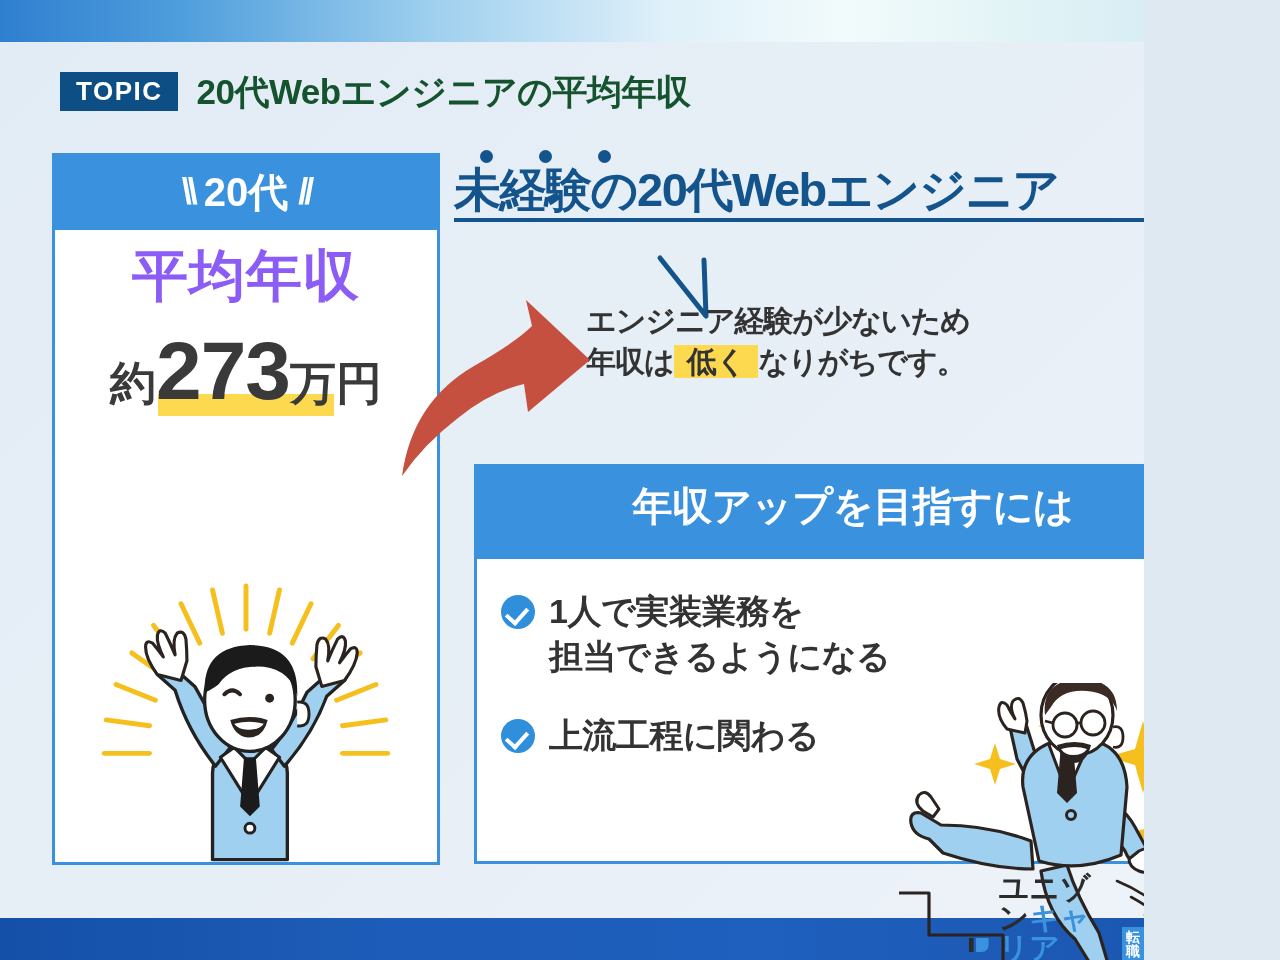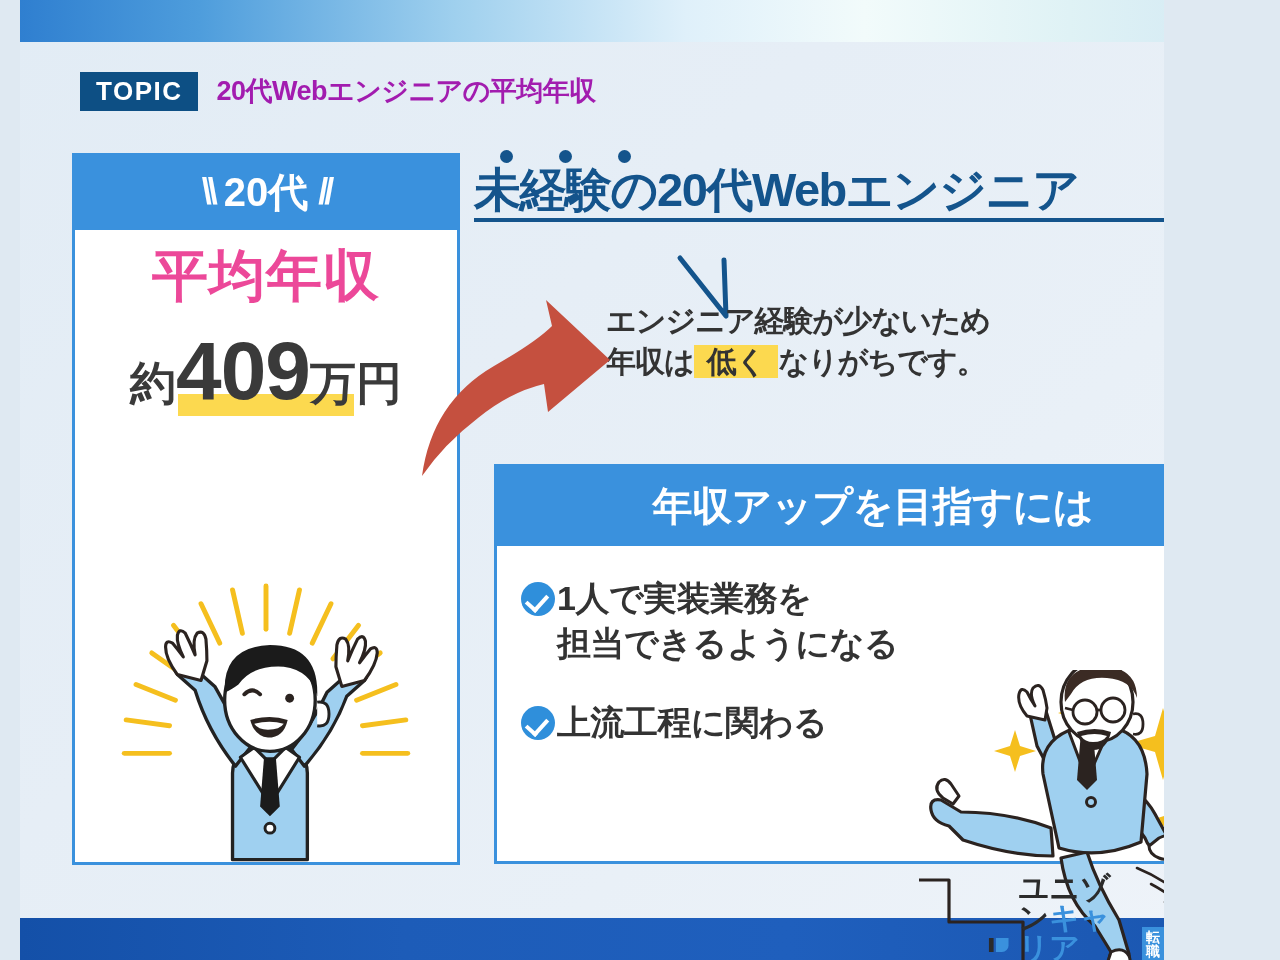--- a/index.html
+++ b/index.html
@@ -2,47 +2,47 @@
 <html><head>
 <meta charset="utf-8">
 <style>
   html,body{margin:0;padding:0;}
   body{
     width:1280px;height:960px;overflow:hidden;
     font-family:"Liberation Sans","DejaVu Sans",sans-serif;
     background:#dfe9f2;
     position:relative;
   }
-  #stage{position:absolute;inset:0;width:1144px;height:960px;overflow:hidden;margin-left:20px;}
+  #stage{position:absolute;inset:0;width:1144px;height:960px;overflow:hidden;}
 
   
   .bg-base{position:absolute;inset:0;
     background:linear-gradient(135deg,#e2ecf5 0%,#e6eef6 40%,#e9f0f7 70%,#eef3f9 100%);}
   .bg-topband{position:absolute;left:0;top:0;width:1280px;height:42px;
     background:linear-gradient(90deg,#2f7fd0 0%,#4e9ddc 14%,#9fd0ee 34%,#dff0fa 52%,#f2fbfb 66%,#dff2f5 82%,#cfe6f4 100%);}
   .bg-botband{position:absolute;left:0;bottom:0;width:1280px;height:42px;
     background:linear-gradient(90deg,#1450a8 0%,#1d5cb8 30%,#1f5fbd 60%,#1a55ae 100%);}
 
   
   .header{position:absolute;left:60px;top:72px;display:flex;align-items:center;gap:18px;}
   .topic-badge{background:#0d4f84;color:#fff;font-weight:bold;font-size:26px;
     letter-spacing:1.5px;padding:6px 16px 7px;line-height:1;}
-  .header-title{color:#a21caf;font-weight:bold;font-size:27px;line-height:1;
+  .header-title{color:#14532d;font-weight:bold;font-size:35px;line-height:1;
     white-space:nowrap;letter-spacing:-0.5px;}
 
   
   .left-card{position:absolute;left:52px;top:153px;width:388px;height:712px;
     background:#ffffff;border:3px solid #3a91dd;box-sizing:border-box;}
   .lc-head{background:#3a91dd;color:#fff;padding:14px 0 16px;text-align:center;}
   .lc-head-row1{font-size:40px;font-weight:bold;line-height:1.1;
     display:flex;align-items:center;justify-content:center;gap:10px;}
   .slash{display:inline-block;font-weight:bold;font-size:36px;letter-spacing:-4px;}
   .lc-head-row2{font-size:40px;font-weight:bold;line-height:1.15;margin-top:2px;
     letter-spacing:-1px;}
-  .lc-sub{color:#ec4899;font-weight:bold;font-size:56px;text-align:center;
+  .lc-sub{color:#8b5cf6;font-weight:bold;font-size:56px;text-align:center;
     margin-top:18px;line-height:1;letter-spacing:1px;}
   .lc-amount{position:relative;text-align:center;margin-top:26px;
     color:#3a3a3a;font-weight:bold;line-height:1;white-space:nowrap;}
   .amt-hl{position:absolute;left:50%;transform:translateX(-50%);
     bottom:-4px;width:176px;height:22px;background:#fcd94f;z-index:0;}
   .amt-yaku,.amt-num,.amt-man{position:relative;z-index:1;}
   .amt-yaku{font-size:46px;}
   .amt-num{font-size:82px;letter-spacing:-1px;}
   .amt-man{font-size:46px;}
 
@@ -63,23 +63,23 @@
     font-size:30px;line-height:1.38;letter-spacing:-1px;white-space:nowrap;}
   .hl-yellow{background:#fcd94f;padding:0 13px;box-decoration-break:clone;}
 
   
   .red-arrow{position:absolute;left:378px;top:282px;}
 
   
   .panel{position:absolute;left:474px;top:464px;width:758px;height:400px;
     background:#fff;border:3px solid #3a91dd;box-sizing:border-box;}
   .panel-head{background:#3a91dd;color:#fff;font-weight:bold;font-size:40px;
-    text-align:center;padding:12px 0 12px;letter-spacing:-0.5px;}
+    text-align:center;padding:12px 0 25px;letter-spacing:-0.5px;}
   .panel-body{position:relative;padding:30px 0 0 24px;height:100%;}
-  .bullet{display:flex;align-items:flex-start;gap:2px;margin-bottom:34px;}
+  .bullet{display:flex;align-items:flex-start;gap:14px;margin-bottom:34px;}
   .chk{flex:0 0 auto;width:34px;height:34px;border-radius:50%;background:#2f8fdb;
     position:relative;margin-top:6px;}
   .chk::after{content:"";position:absolute;left:9px;top:8px;width:10px;height:17px;
     border:solid #fff;border-width:0 4.5px 4.5px 0;transform:rotate(42deg);}
   .bullet-text{color:#333;font-weight:bold;font-size:34px;line-height:1.32;
     letter-spacing:-0.5px;white-space:pre-line;}
   .panel-illust{position:absolute;right:0px;bottom:0px;}
 
   
   .logo{position:absolute;left:968px;top:872px;display:flex;align-items:flex-end;gap:9px;}
@@ -111,21 +111,21 @@
         <span class="slash">\\</span>
         <span>20代</span>
         <span class="slash">//</span>
       </div>
     </div>
 
     <div class="lc-sub">平均年収</div>
 
     <div class="lc-amount">
       <span class="amt-hl"></span>
-      <span class="amt-yaku">約</span><span class="amt-num">409</span><span class="amt-man">万円</span>
+      <span class="amt-yaku">約</span><span class="amt-num">273</span><span class="amt-man">万円</span>
     </div>
 
     <svg class="lc-illust" viewBox="0 0 388 300">
       <g stroke="#f5bf1e" stroke-width="5" stroke-linecap="round">
         <line x1="194" y1="22" x2="194" y2="66"></line>
         <line x1="160" y1="26" x2="170" y2="70"></line>
         <line x1="228" y1="26" x2="218" y2="70"></line>
         <line x1="128" y1="40" x2="147" y2="80"></line>
         <line x1="260" y1="40" x2="241" y2="80"></line>
         <line x1="100" y1="62" x2="126" y2="96"></line>

